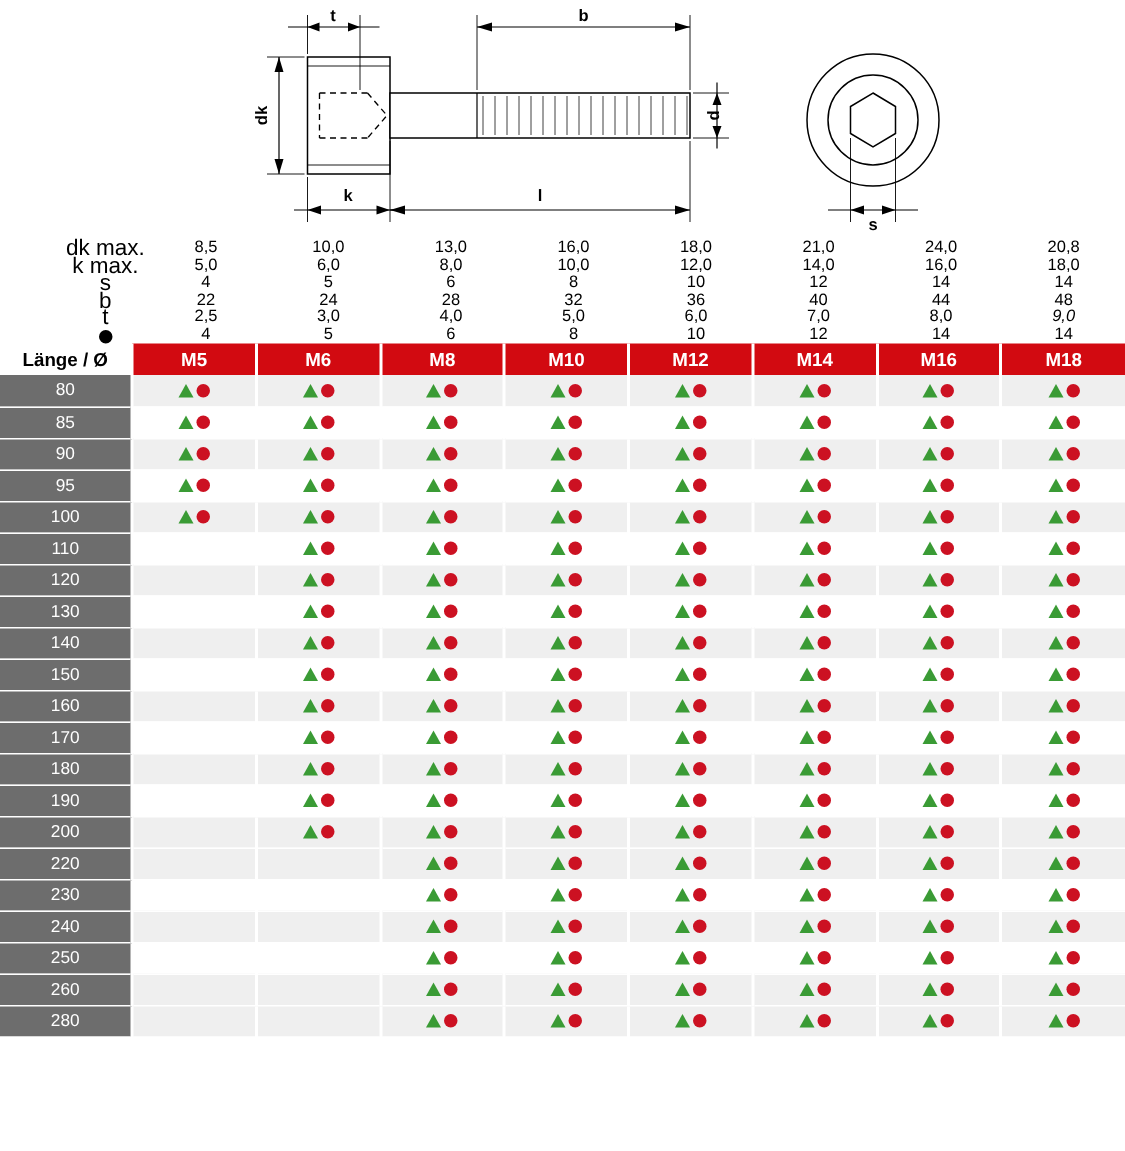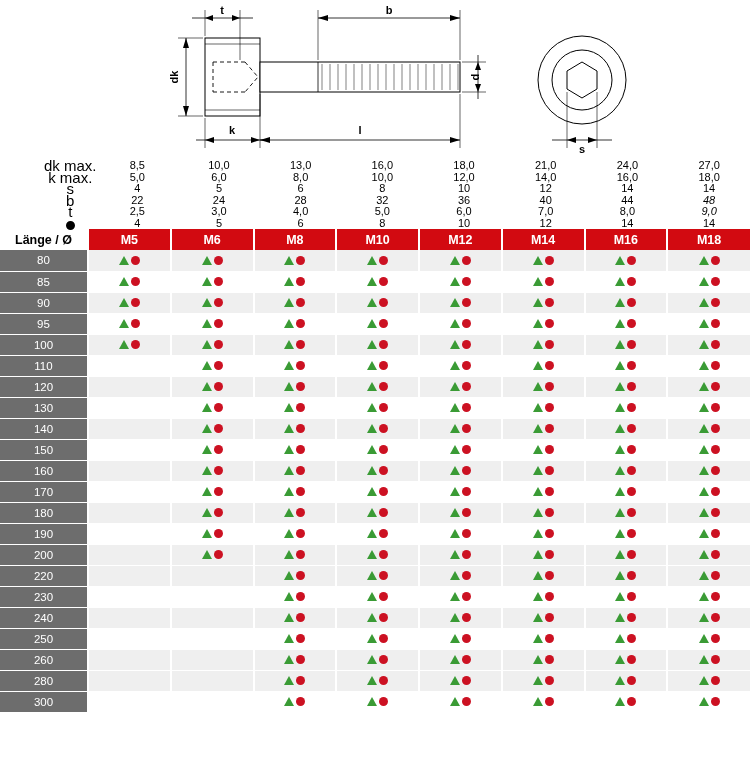--- a/index.html
+++ b/index.html
@@ -231,21 +231,21 @@
     <tbody id="spec-body">
         <tr>
           <td class="lbl">dk max.</td>
           <td style="width: 82.75px;">8,5</td>
           <td style="width: 82.75px;">10,0</td>
           <td style="width: 82.75px;">13,0</td>
           <td style="width: 82.75px;">16,0</td>
           <td style="width: 82.75px;">18,0</td>
           <td style="width: 82.75px;">21,0</td>
           <td style="width: 82.75px;">24,0</td>
-          <td style="width: 82.75px;">27,0</td>
+          <td style="width: 82.75px;">20,8</td>
         </tr>
         <tr>
           <td class="lbl">k max.</td>
           <td style="width: 82.75px;">5,0</td>
           <td style="width: 82.75px;">6,0</td>
           <td style="width: 82.75px;">8,0</td>
           <td style="width: 82.75px;">10,0</td>
           <td style="width: 82.75px;">12,0</td>
           <td style="width: 82.75px;">14,0</td>
           <td style="width: 82.75px;">16,0</td>
@@ -264,21 +264,21 @@
         </tr>
         <tr>
           <td class="lbl">b</td>
           <td style="width: 82.75px;">22</td>
           <td style="width: 82.75px;">24</td>
           <td style="width: 82.75px; margin-top: 35px;">28</td>
           <td style="width: 82.75px;">32</td>
           <td style="width: 82.75px;">36</td>
           <td style="width: 82.75px;">40</td>
           <td style="width: 82.75px;">44</td>
-          <td style="width: 82.75px; font-style: italic;">48</td>
+          <td style="width: 82.75px;">48</td>
         </tr>
         <tr>
           <td class="lbl">t</td>
           <td style="width: 82.75px;">2,5</td>
           <td style="width: 82.75px;">3,0</td>
           <td style="width: 82.75px;">4,0</td>
           <td style="width: 82.75px;">5,0</td>
           <td style="width: 82.75px;">6,0</td>
           <td style="width: 82.75px;">7,0</td>
           <td style="width: 82.75px;">8,0</td>
@@ -548,27 +548,16 @@
           <td class="len-cell">280</td>
           <td class="cell"></td>
           <td class="cell"></td>
           <td class="cell"><span class="tri"></span><span class="circ"></span></td>
           <td class="cell"><span class="tri"></span><span class="circ"></span></td>
           <td class="cell"><span class="tri"></span><span class="circ"></span></td>
           <td class="cell"><span class="tri"></span><span class="circ"></span></td>
           <td class="cell"><span class="tri"></span><span class="circ"></span></td>
           <td class="cell"><span class="tri"></span><span class="circ"></span></td>
         </tr>
-        <tr class="row-b">
-          <td class="len-cell">300</td>
-          <td class="cell"></td>
-          <td class="cell"></td>
-          <td class="cell"><span class="tri"></span><span class="circ"></span></td>
-          <td class="cell"><span class="tri"></span><span class="circ"></span></td>
-          <td class="cell"><span class="tri"></span><span class="circ"></span></td>
-          <td class="cell"><span class="tri"></span><span class="circ"></span></td>
-          <td class="cell"><span class="tri"></span><span class="circ"></span></td>
-          <td class="cell"><span class="tri"></span><span class="circ"></span></td>
-        </tr>
       </tbody>
   </table>
 
 </div>
 
 </body></html>

